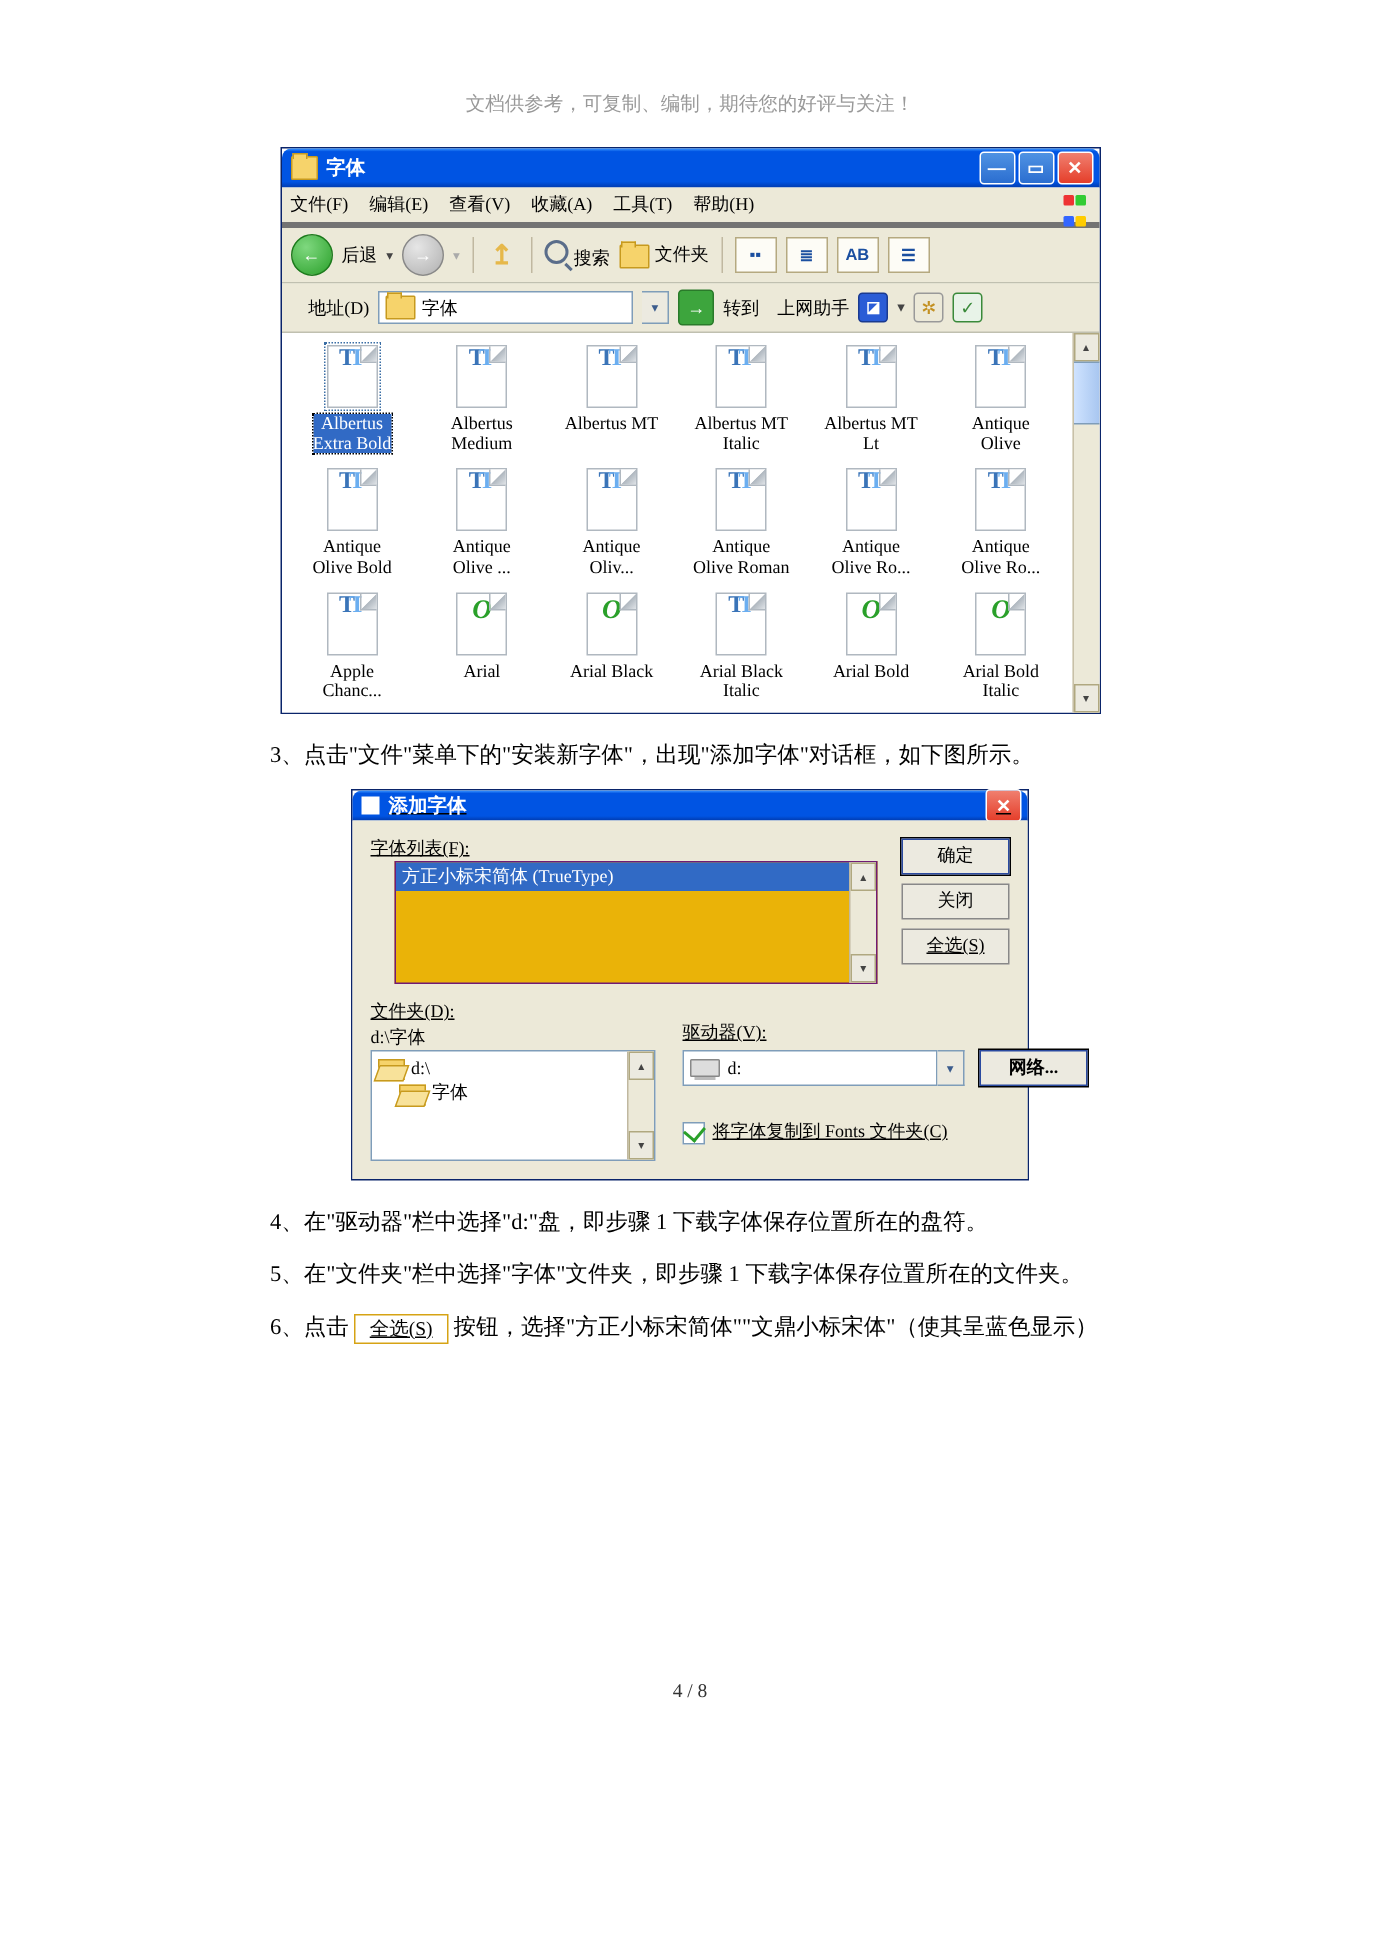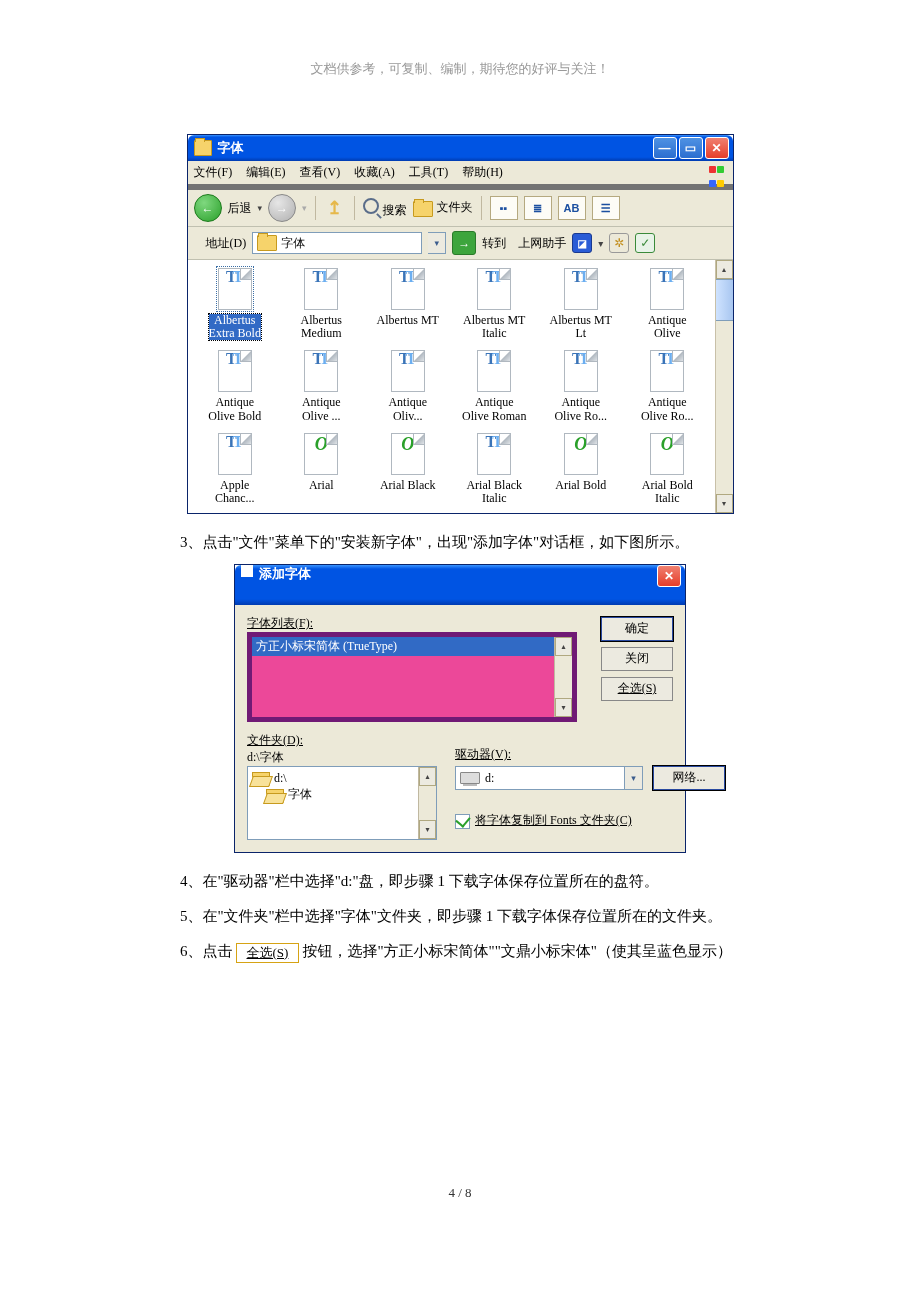--- a/index.html
+++ b/index.html
@@ -11,21 +11,21 @@
     color: #000;
     width: 920px;
   }
   .page {
     padding: 60px 55px 40px 55px;
   }
   .header-note {
     text-align: center;
     color: #999;
     font-size: 13px;
-    margin-bottom: 56px;
+    margin-bottom: 20px;
   }
   .page-num {
     text-align: center;
     color: #333;
     font-size: 13px;
     margin-top: 220px;
   }
 
   
   .xp-window {
@@ -80,21 +80,21 @@
   }
   .xp-winbtn.min, .xp-winbtn.max { background: linear-gradient(#4f92e3, #2b6ed0); }
   .xp-winbtn.close { background: linear-gradient(#f08070, #e53e2a); }
 
   .xp-menubar {
     background: #ece9d8;
     padding: 3px 6px;
     font-size: 12px;
     display: flex;
     gap: 14px;
-    border-bottom: 6px solid #737373;
+    border-bottom: 4px solid #737373;
     position: relative;
   }
   .xp-flag {
     position: absolute;
     right: 4px; top: 2px;
     width: 20px; height: 18px;
     font-family: Arial;
     font-weight: bold;
   }
   .flag-q { display:inline-block;width:7px;height:7px;margin:0 1px 1px 0;border-radius:1px; }
@@ -188,42 +188,42 @@
   .sb-thumb{height:40px;background:linear-gradient(to right,#cfe3ff,#a8c6f0);border:1px solid #7f9db9;margin:0;border-left:none;border-right:none;}
   .sb-track{flex:1;}
 
   
   .dlg {
     width: 450px;
     margin: 0 auto 15px auto;
     border: 1px solid #0a246a;
   }
   .dlg-titlebar{
-    height:40px;background:linear-gradient(to bottom,#3a95ff 0%,#0054e3 10%,#0054e3 85%,#003bb0 100%);display:flex;padding-left:6px;border-top-left-radius:6px;border-top-right-radius:6px;
+    height:20px;background:linear-gradient(to bottom,#3a95ff 0%,#0054e3 10%,#0054e3 85%,#003bb0 100%);display:flex;align-items:center;padding-left:6px;border-top-left-radius:6px;border-top-right-radius:6px;text-decoration:underline;
   }
   .dlg-titlebar .sq{width:12px;height:12px;background:#fff;margin-right:6px;}
   .dlg-body{background:#ece9d8;padding:10px 12px 12px 12px;font-size:12px;position:relative;}
   .dlg-rightbtns{position:absolute;right:12px;top:12px;display:flex;flex-direction:column;gap:6px;}
   .dlg-btn{width:70px;height:22px;border:1px solid #888;background:#eceae0;font-size:12px;text-align:center;line-height:20px;}
   .dlg-btn.default{border:1px solid #2a4aa0;box-shadow:0 0 0 1px #000;}
-  .dlg-listbox{width:320px;height:80px;border:5px solid #701a75;background:#ec4899;position:relative;margin-bottom:10px;}
+  .dlg-listbox{width:320px;height:80px;border:1px solid #701a75;background:#eab308;position:relative;margin-bottom:10px;margin-left:16px;}
   .dlg-listbox .sel-row{background:#316ac5;color:#fff;padding:1px 4px;}
   .dlg-listbox .scroll-v{position:absolute;right:0;top:0;bottom:0;width:17px;background:#ece9d8;border-left:1px solid #c0b8a0;display:flex;flex-direction:column;}
   .dlg-cols{display:flex;gap:18px;align-items:flex-start;}
   .folder-box{width:180px;height:64px;border:1px solid #7f9db9;background:#fff;position:relative;padding:4px;}
   .folder-box .scroll-v{position:absolute;right:0;top:0;bottom:0;width:17px;background:#ece9d8;border-left:1px solid #c0b8a0;display:flex;flex-direction:column;}
   .folder-open{display:inline-block;width:16px;height:12px;background:#f6d36b;border:1px solid #c79a1e;margin-right:4px;vertical-align:middle;}
   .folder-open.open::after{content:"";display:block;margin-top:3px;margin-left:-2px;width:18px;height:9px;background:#f8e29a;border:1px solid #c79a1e;transform:skewX(-20deg);}
   .drive-combo{width:160px;height:22px;border:1px solid #7f9db9;background:#fff;display:flex;align-items:center;padding:0 4px;gap:5px;}
   .drive-ico{width:18px;height:10px;background:#ddd;border:1px solid #888;border-radius:1px;position:relative;}
   .drive-ico::before{content:"";position:absolute;bottom:-3px;left:2px;width:14px;height:2px;background:#bbb;}
   .combo-drop{width:17px;height:22px;border:1px solid #7f9db9;border-left:none;background:#eceae0;display:flex;align-items:center;justify-content:center;color:#3b5c8d;font-size:9px;}
   .chk{display:inline-block;width:13px;height:13px;border:1px solid #7f9db9;background:#fff;position:relative;vertical-align:middle;margin-right:5px;}
   .chk.on::after{content:"";position:absolute;left:2px;top:-1px;width:8px;height:10px;border-right:2px solid #2aa02a;border-bottom:2px solid #2aa02a;transform:rotate(40deg);}
-  .net-btn{width:70px;height:22px;border:1px solid #2a4aa0;box-shadow:0 0 0 1px #000;background:#eceae0;font-size:12px;text-align:center;line-height:20px;}
+  .net-btn{width:70px;height:22px;border:1px solid #2a4aa0;box-shadow:0 0 0 1px #000;background:#eceae0;font-size:12px;text-align:center;line-height:20px;font-weight:bold;}
 
   
   .instr{margin:0 55px 8px 125px;font-size:15px;line-height:1.8;}
   .instr-wide{margin:0 55px 8px 100px;font-size:15px;line-height:1.8;}
   .inline-btn{display:inline-block;padding:0 10px;border:1px solid #d6a314;background:#fff;font-size:13px;line-height:18px;vertical-align:middle;margin:0 3px;}
   .u{text-decoration:underline;}
 </style>
 </head>
 <body>
 

